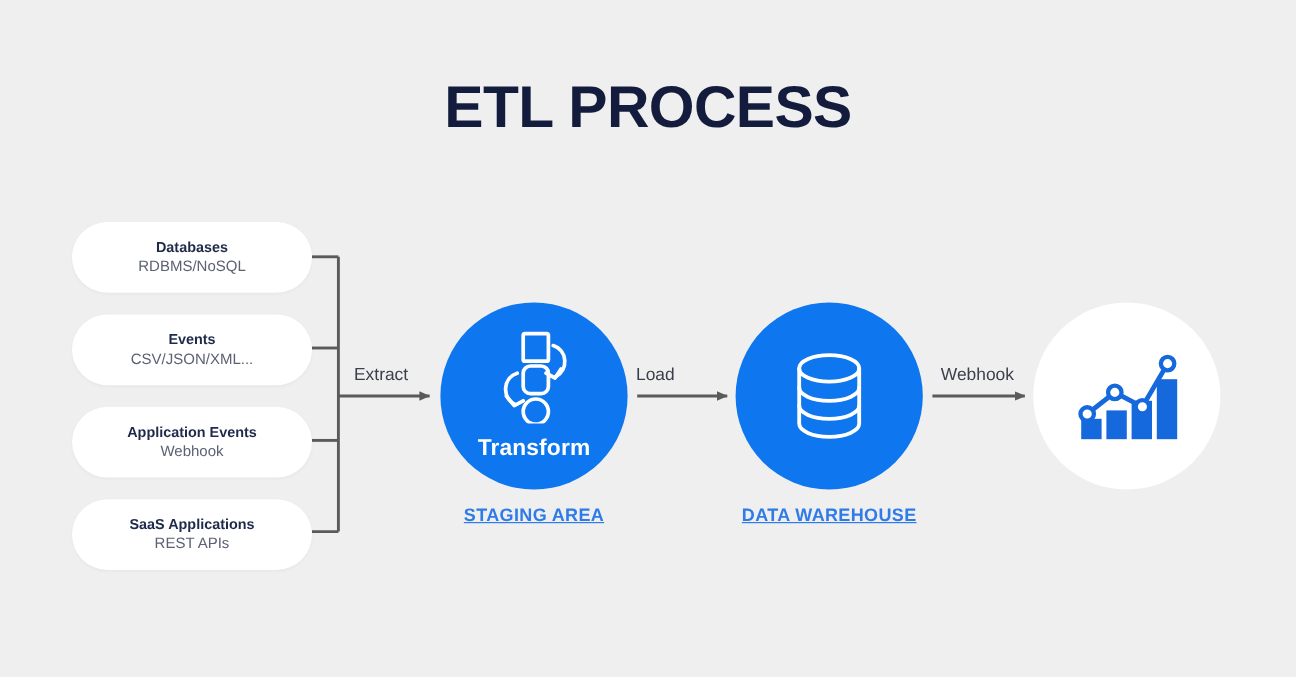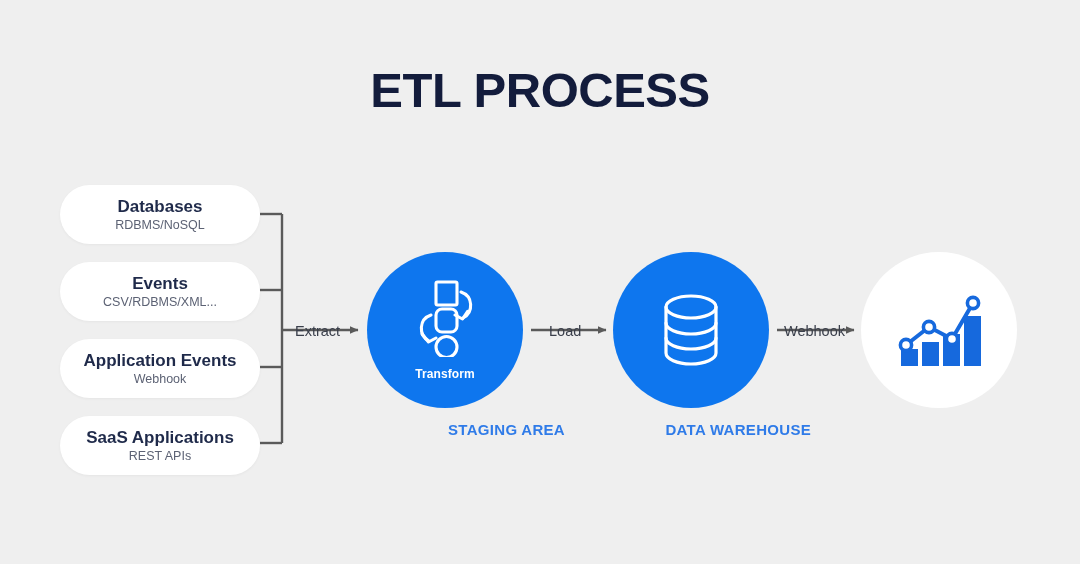--- a/index.html
+++ b/index.html
@@ -51,21 +51,21 @@
     border-radius: 34px;
     display: flex;
     flex-direction: column;
     align-items: center;
     justify-content: center;
     margin-bottom: 18px;
     box-shadow: 0 1px 3px rgba(0,0,0,0.045);
   }
 
   .source-title {
-    font-size: 17px;
+    font-size: 12px;
     font-weight: 700;
     color: #1F2A4A;
     line-height: 1.25;
     white-space: nowrap;
   }
 
   .source-sub {
     font-size: 12.5px;
     font-weight: 400;
     color: #5C6274;
@@ -97,75 +97,75 @@
   }
 
   .node-blue { background: #0E76EE; }
   .node-white { background: #ffffff; }
 
   #node-transform { left: 367px; top: 252px; }
   #node-warehouse { left: 613px; top: 252px; }
   #node-analytics { left: 861px; top: 252px; }
 
   .node-inner-label {
-    font-size: 12px;
+    font-size: 19px;
     font-weight: 700;
     color: #ffffff;
     margin-top: 10px;
     letter-spacing: 0.1px;
   }
 
   .node-caption {
     position: absolute;
     top: 421px;
     width: 240px;
-    text-align: right;
+    text-align: center;
     font-size: 15px;
     font-weight: 700;
     color: #2F7BE8;
     letter-spacing: 0.3px;
+    text-decoration: underline;
   }
 
   #caption-transform { left: 325px; }
   #caption-warehouse { left: 571px; }
   #caption-analytics { left: 819px; }
 
   
   .flow-label {
     position: absolute;
     font-size: 14.5px;
     font-weight: 400;
     color: #3A3F4B;
     white-space: nowrap;
-    margin-top: 18px;
   }
 
   #label-extract { left: 295px; top: 305px; }
-  #label-load    { left: 549px; top: 305px; }
+  #label-load    { left: 530px; top: 305px; }
   #label-analyze { left: 784px; top: 305px; }
 
   .icon-svg { display: block; }
 </style>
 </head>
 <body>
 
 <div class="stage">
 
   <div class="title">ETL PROCESS</div>
 
   <div class="sources">
 
     <div class="source-card">
       <div class="source-title">Databases</div>
       <div class="source-sub">RDBMS/NoSQL</div>
     </div>
 
     <div class="source-card">
       <div class="source-title">Events</div>
-      <div class="source-sub">CSV/RDBMS/XML...</div>
+      <div class="source-sub">CSV/JSON/XML...</div>
     </div>
 
     <div class="source-card">
       <div class="source-title">Application Events</div>
       <div class="source-sub">Webhook</div>
     </div>
 
     <div class="source-card">
       <div class="source-title">SaaS Applications</div>
       <div class="source-sub">REST APIs</div>

